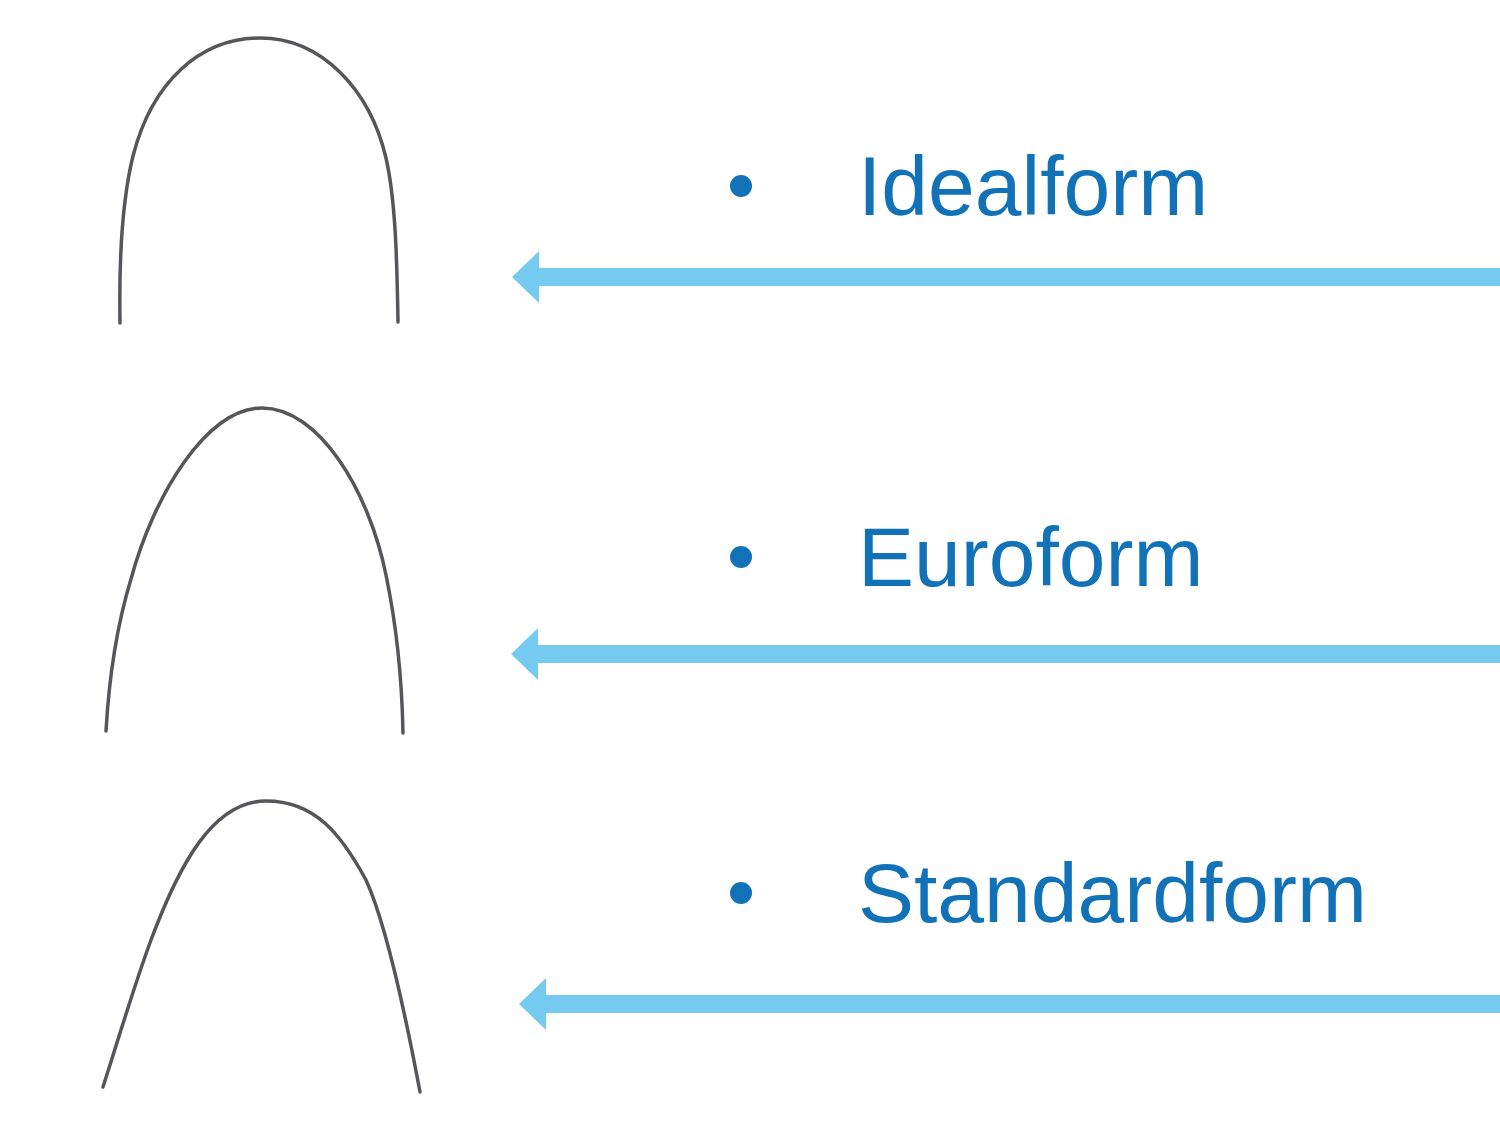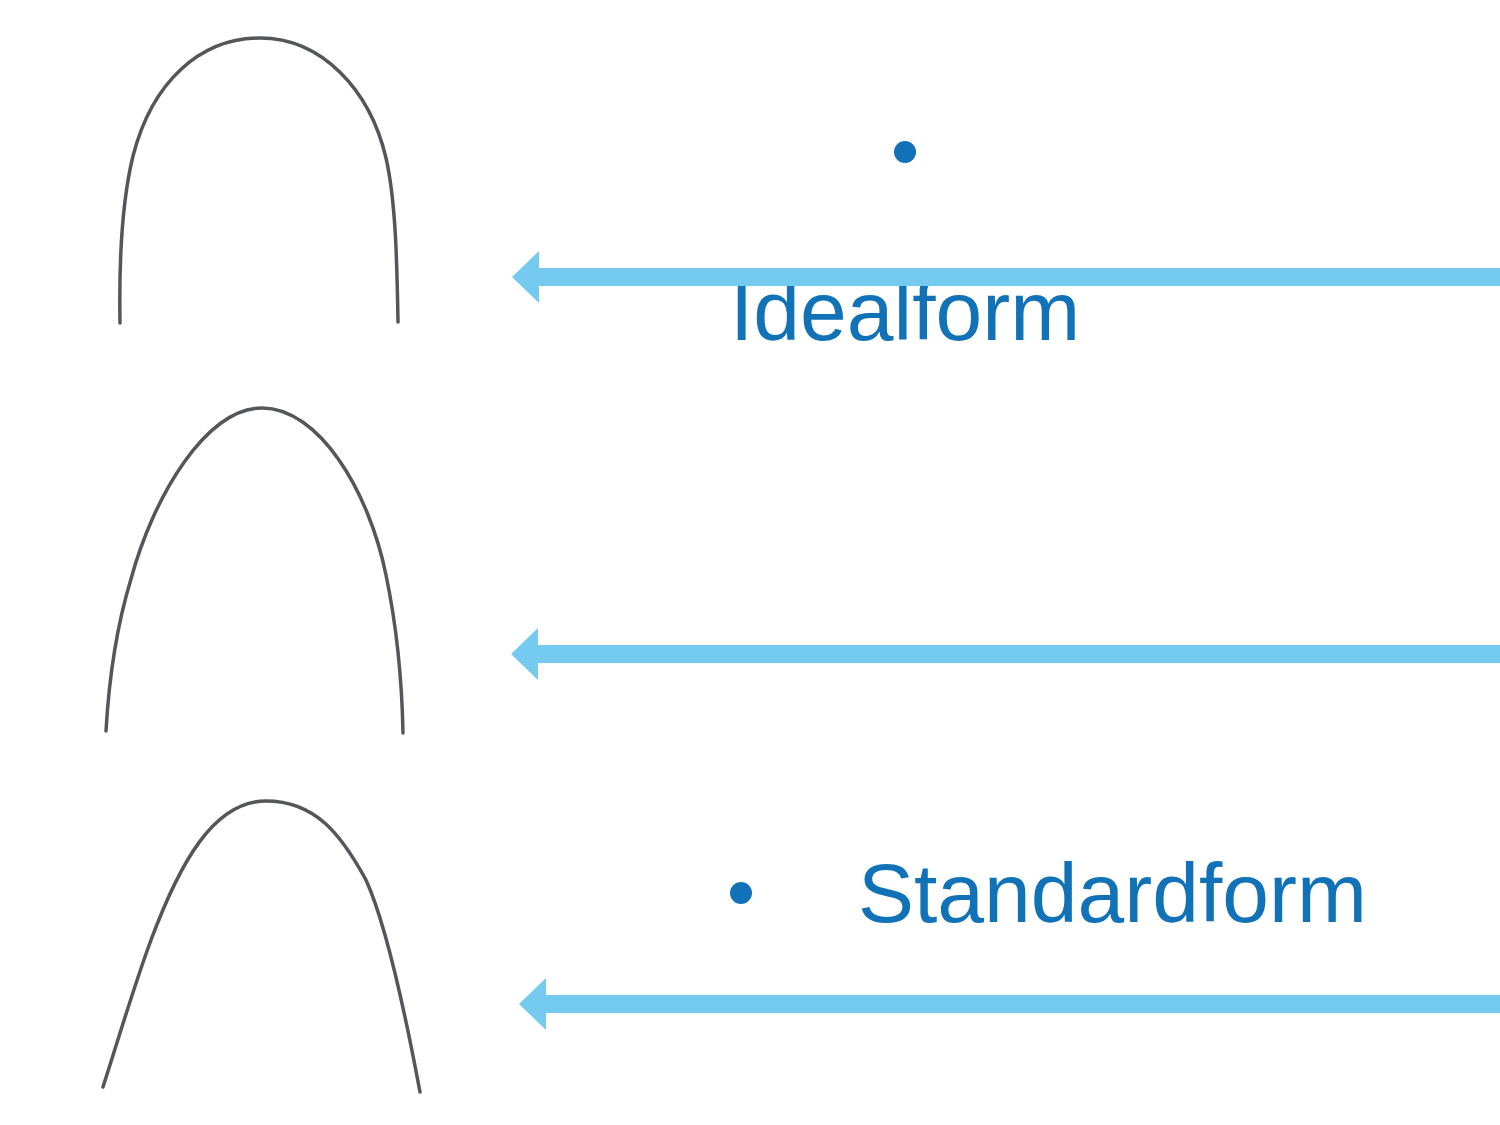--- a/index.html
+++ b/index.html
@@ -33,21 +33,21 @@
 
   
   .label-row {
     position: absolute;
     left: 730px;
     height: 90px;
     display: flex;
     align-items: center;
     gap: 106px;
   }
-  .row1 { top: 141px; flex-direction: column; }
+  .row1 { top: 141px; }
   .row2 { top: 512px; }
   .row3 { top: 848px; }
   .bullet {
     width: 22px;
     height: 22px;
     border-radius: 50%;
     background: var(--bullet, #1272B8);
     flex: 0 0 auto;
   }
   .label {
@@ -98,20 +98,24 @@
 
   <svg class="arch arch3" width="350" height="318" viewBox="0 0 350 318">
     <path d="M 15 302 C 31 252 46 201 63 155 C 91 80 125 16 178 16 C 227 16 253 49 278 95 C 299 141 320 243 332 307"></path>
   </svg>
 
   <div class="label-row row1">
     <span class="bullet"></span>
     <span class="label">Idealform</span>
   </div>
 
+  <div class="label-row row2">
+    <span class="bullet"></span>
+    <span class="label">Euroform</span>
+  </div>
 
   <div class="label-row row3">
     <span class="bullet"></span>
     <span class="label">Standardform</span>
   </div>
 
   <div class="arrow arrow1">
     <div class="arrow-head"></div>
     <div class="arrow-shaft"></div>
   </div>

